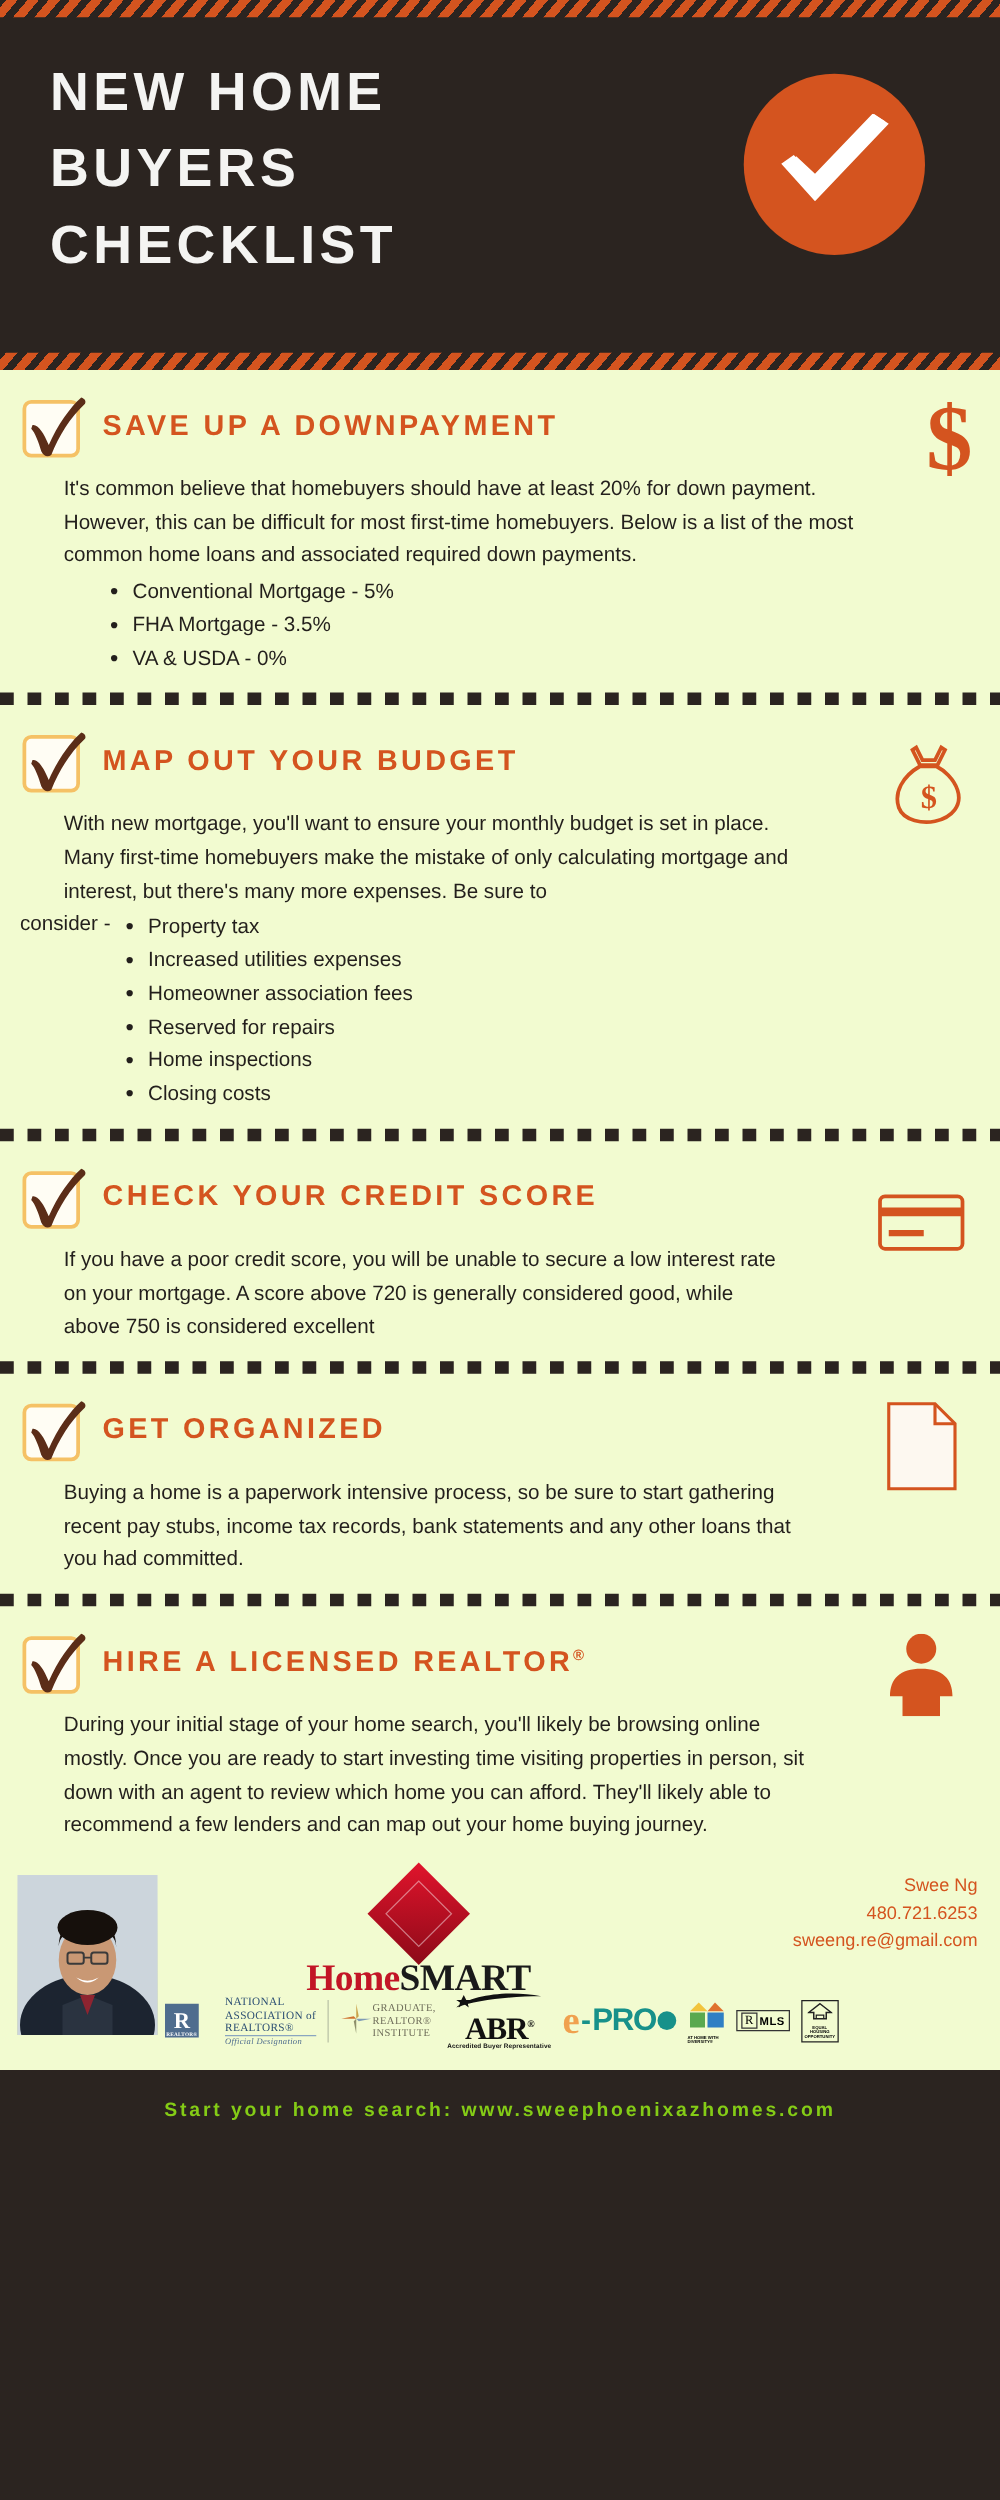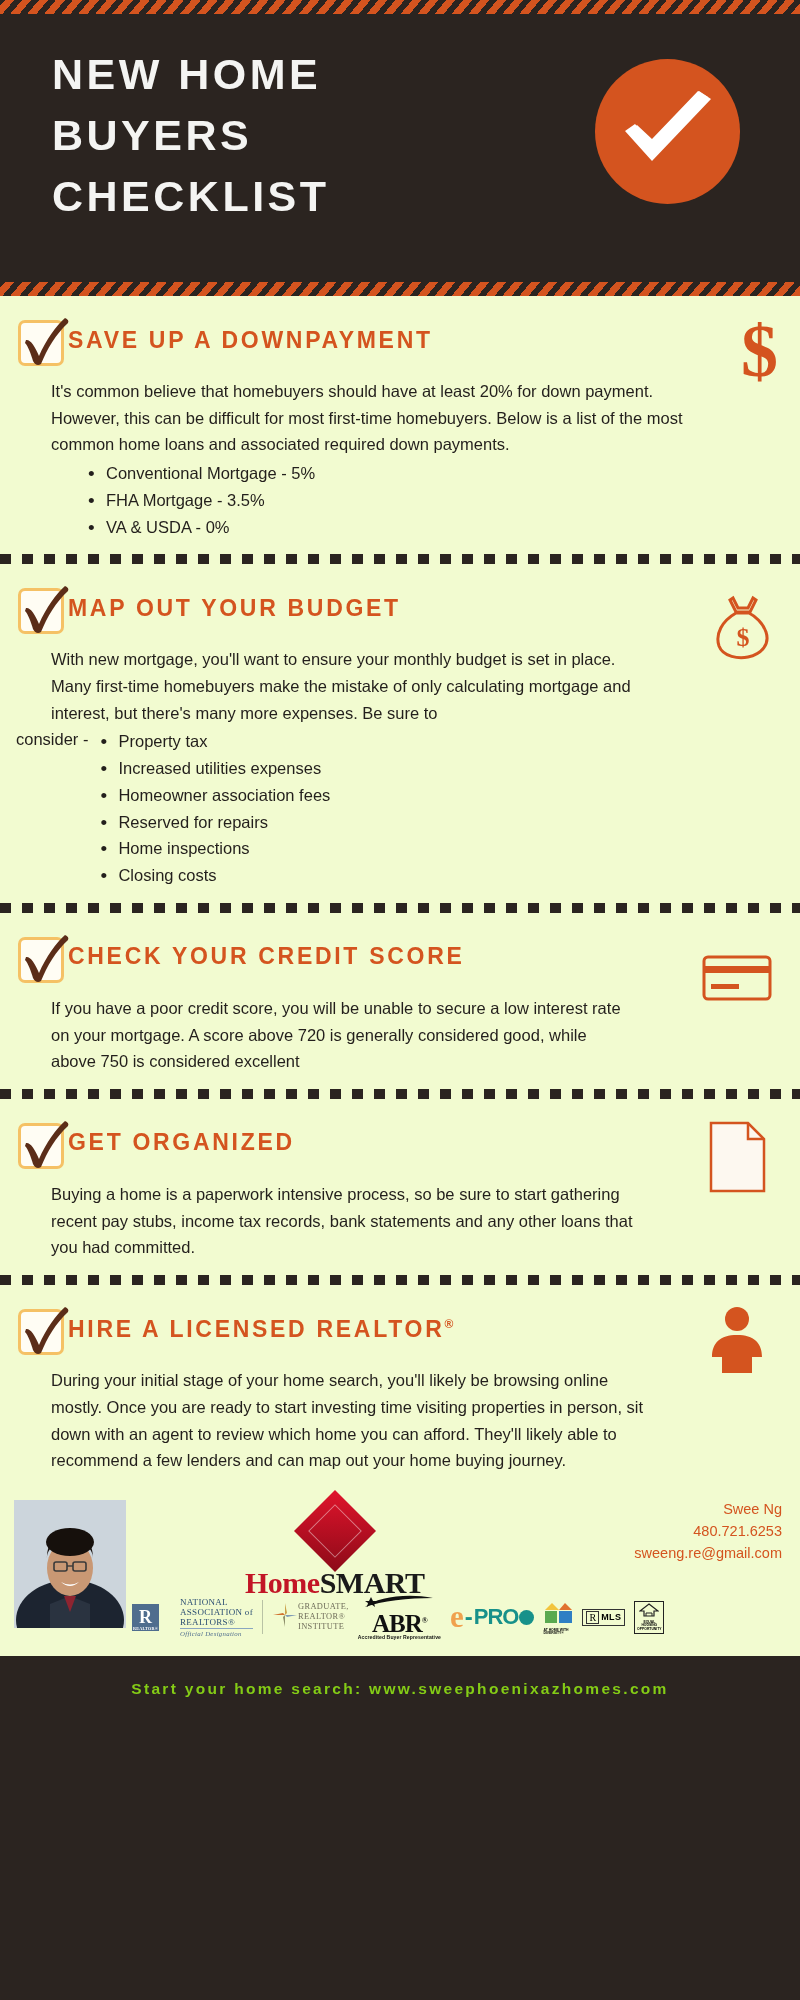--- a/index.html
+++ b/index.html
@@ -36,21 +36,21 @@
     padding: 30px 40px 0 40px;
   }
   .header-title {
     color: #f4f4f2;
     font-size: 43px;
     font-weight: bold;
     letter-spacing: 3.5px;
     line-height: 1.42;
     text-transform: uppercase;
   }
-  .header-title span { display: block; margin-left: 12px; }
+  .header-title span { display: block; }
   .check-badge {
     position: absolute;
     right: 60px;
     top: 45px;
     width: 145px;
     height: 145px;
     border-radius: 50%;
     background: #d4541f;
   }
   .check-badge svg { position: absolute; left: 26px; top: 32px; }
@@ -76,20 +76,21 @@
   }
 
   .section {
     position: relative;
     padding: 16px 22px 14px 16px;
   }
 
   .sec-head {
     display: flex;
     align-items: center;
+    gap: 14px;
     position: relative;
     min-height: 56px;
   }
   .tickbox {
     position: relative;
     width: 52px;
     height: 52px;
     flex: 0 0 52px;
   }
   .tickbox .box {
@@ -256,21 +257,21 @@
   .gri-txt {
     font-family: "Liberation Serif", serif;
     color:#6f6d5a; font-size:8.4px; line-height:1.18; letter-spacing:.4px;
   }
   .abr { text-align:center; position:relative; }
   .abr-main { font-family:"Liberation Serif", serif; font-size:25px; font-weight:bold; color:#111; line-height:.85; letter-spacing:-1px;}
   .abr-sub { font-size:5.1px; font-weight:bold; color:#111; letter-spacing:.1px; }
   .epro { display:flex; align-items:center; }
   .epro-e { font-family:"Liberation Serif", serif; color:#f0a14e; font-size:31px; font-weight:bold; line-height:.8;}
   .epro-dash { color:#17918a; font-size:24px; font-weight:bold; margin:0 1px;}
-  .epro-pro { color:#17918a; font-size:22px; font-weight:bold; letter-spacing:-1px;}
+  .epro-pro { color:#17918a; font-size:25px; font-weight:bold; letter-spacing:-1px;}
   .epro-bub { width:15px;height:15px;border-radius:50%;background:#17918a;margin-left:1px;}
   .mls-box { border:1px solid #333; padding:1px 3px; display:flex; align-items:center; gap:2px;}
   .mls-r { border:1px solid #333; font-family:"Liberation Serif",serif; font-size:10px; padding:0 2px; }
   .mls-t { font-size:9px; font-weight:bold; letter-spacing:.4px;}
   .div-logo { width:30px; }
   .eho-box { border:1px solid #222; width:30px; padding:1px; text-align:center; }
   .eho-txt { font-size:3.4px; font-weight:bold; line-height:1.1; }
 
   
   .bottom-bar {

